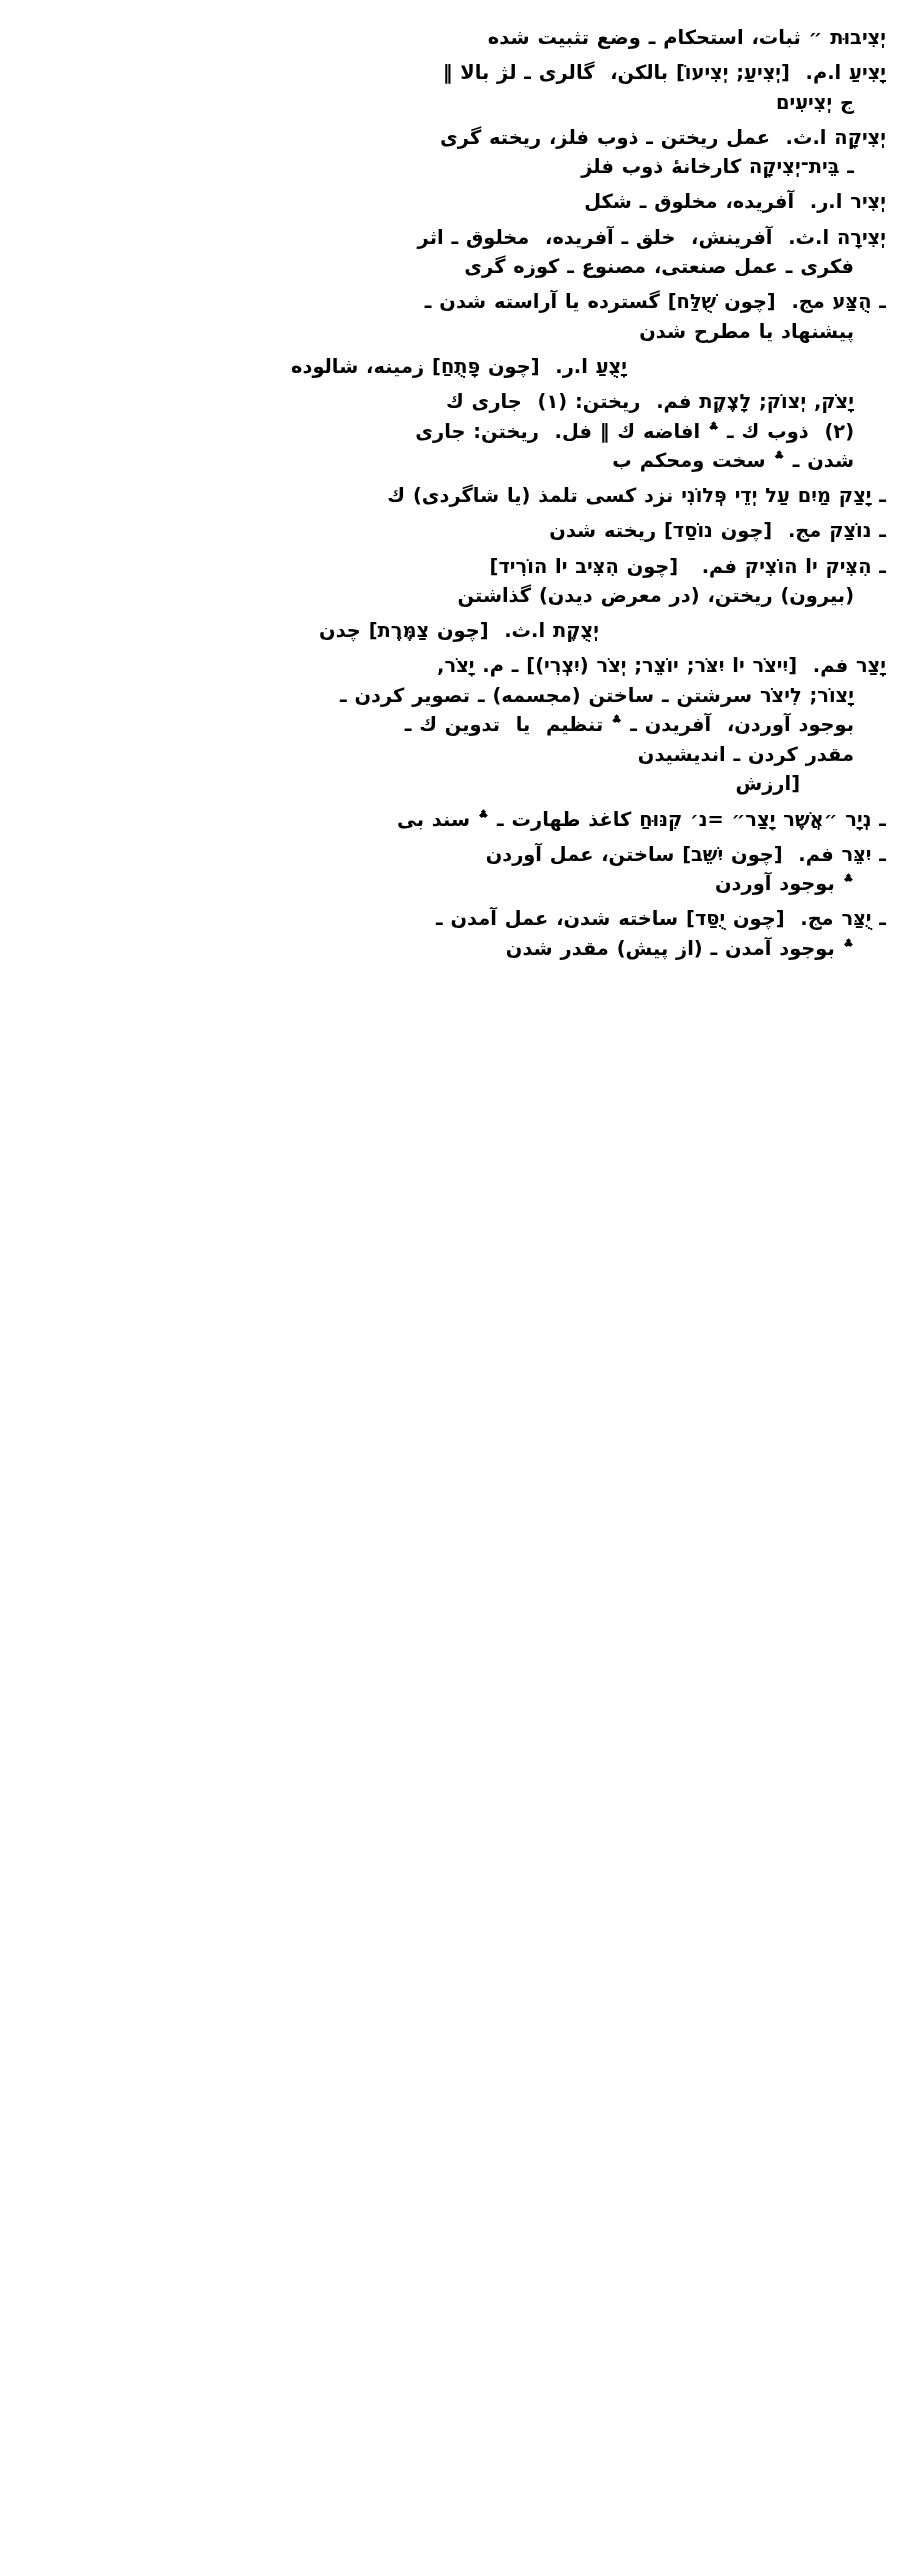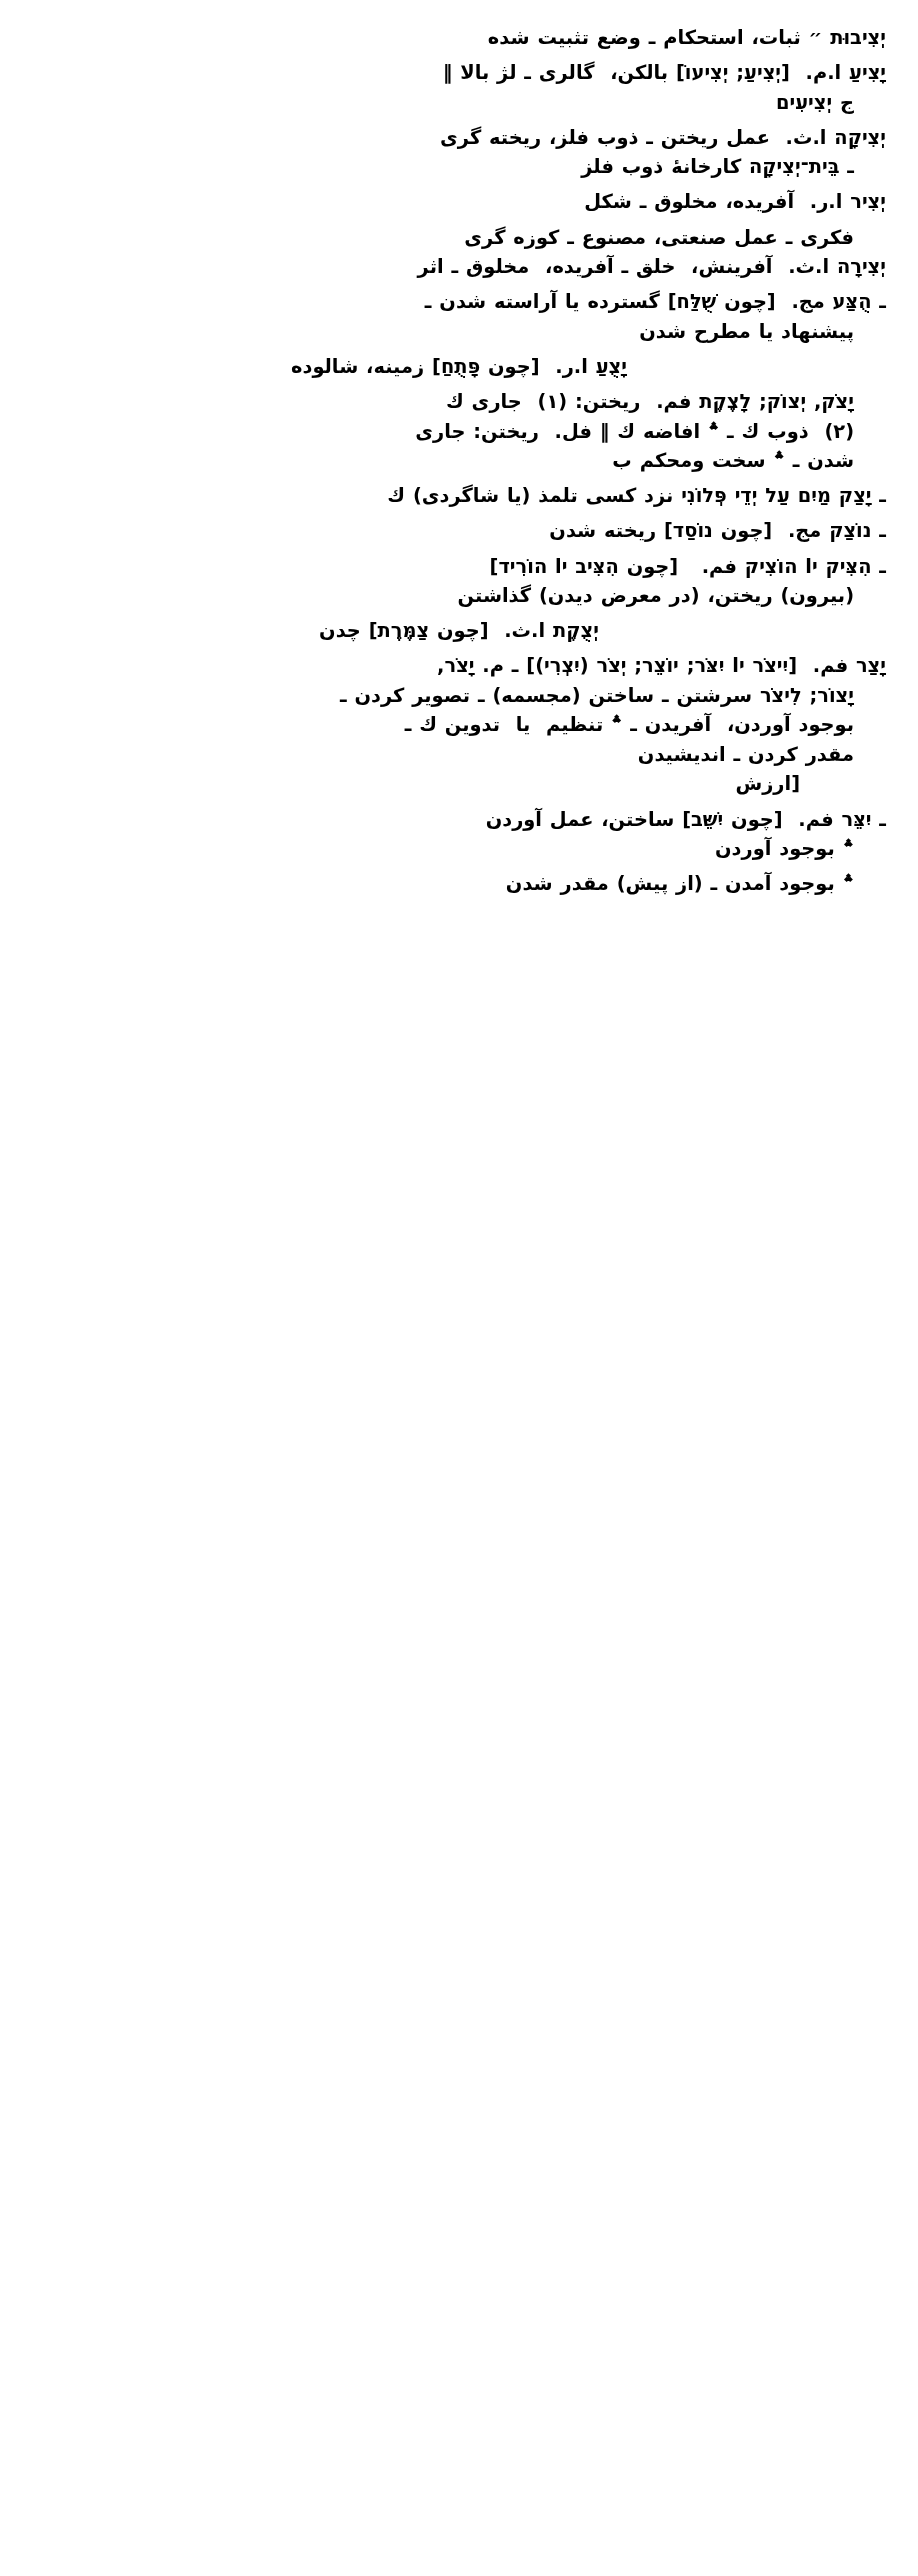--- a/index.html
+++ b/index.html
@@ -61,22 +61,22 @@
         <span class="line heb ind-1">ج יְצִיעִים</span>
       </div>
       <div class="entry">
         <span class="line heb ind-0">יְצִיקָה ا.ث.  عمل ريختن ـ ذوب فلز، ريخته گرى</span>
         <span class="line heb ind-1">ـ בֵּית־יְצִיקָה كارخانهٔ ذوب فلز</span>
       </div>
       <div class="entry">
         <span class="line heb ind-0">יְצִיר ا.ر.  آفريده، مخلوق ـ شكل</span>
       </div>
       <div class="entry">
+        <span class="line heb ind-0">יְצִירָה ا.ث.  آفرينش،  خلق ـ آفريده،  مخلوق ـ اثر</span>
         <span class="line heb ind-1">فكرى ـ عمل صنعتى، مصنوع ـ كوزه گرى</span>
-        <span class="line heb ind-0">יְצִירָה ا.ث.  آفرينش،  خلق ـ آفريده،  مخلوق ـ اثر</span>
       </div>
       <div class="entry">
         <span class="line heb ind-0">ـ הֻצַּע مج.  [چون שֻׁלַּח] گسترده يا آراسته شدن ـ</span>
         <span class="line heb ind-1">پيشنهاد يا مطرح شدن</span>
       </div>
       <div class="entry">
         <span class="line heb ind-c">יָצֻעַ ا.ر.  [چون פָּתֻחַ] زمينه، شالوده</span>
       </div>
       <div class="entry">
         <span class="line heb ind-1">יָצֹק, יְצוֹק; לָצֶקֶת فم.  ريختن: (١)  جارى ك</span>
@@ -97,21 +97,25 @@
         <span class="line heb ind-c">יְצֻקֶת ا.ث.  [چون צַמֶּרֶת] چدن</span>
       </div>
       <div class="entry">
         <span class="line heb ind-0">יָצַר فم.  [יִיצֹר יا יִצֹּר; יוֹצֵר; יְצֹר (יִצְרִי)] ـ م. יָצֹר,</span>
         <span class="line heb ind-1">יָצוֹר; לִיצֹר سرشتن ـ ساختن (مجسمه) ـ تصوير كردن ـ</span>
         <span class="line heb ind-1">بوجود آوردن،  آفريدن ـ ؞ تنظيم  يا  تدوين ك ـ</span>
         <span class="line heb ind-1">مقدر كردن ـ انديشيدن</span>
         <span class="line heb ind-3">[ارزش</span>
       </div>
       <div class="entry">
+        <span class="line heb ind-0">ـ נְיָר ״אֲשֶׁר יָצַר״ =נ׳ קִנּוּחַ كاغذ طهارت ـ ؞ سند بى</span>
+      </div>
+      <div class="entry">
         <span class="line heb ind-0">ـ יִצֵּר فم.  [چون יִשֵּׁב] ساختن، عمل آوردن</span>
         <span class="line heb ind-1">؞ بوجود آوردن</span>
       </div>
       <div class="entry">
+        <span class="line heb ind-0">ـ יֻצַּר مج.  [چون יֻסַּד] ساخته شدن، عمل آمدن ـ</span>
         <span class="line heb ind-1">؞ بوجود آمدن ـ (از پيش) مقدر شدن</span>
       </div>
     </div>
 </div>
 
 
 </body></html>

